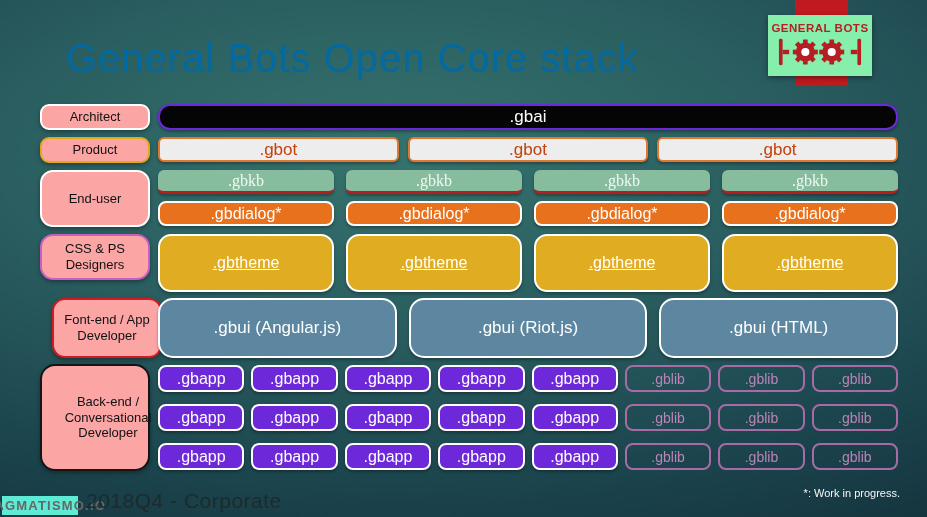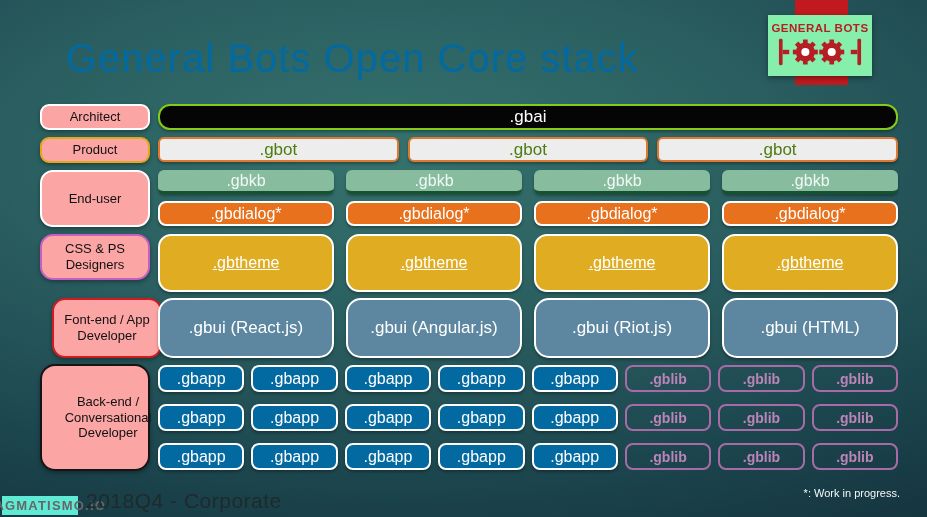--- a/index.html
+++ b/index.html
@@ -33,34 +33,34 @@
   #lbl-enduser{top:66px;height:57px;border-radius:13px;}
   #lbl-designers{top:130px;height:46px;border-color:#c55fc2;border-radius:13px;}
   #lbl-frontend{top:194px;height:60px;border-color:#d01c20;border-radius:13px;margin-left:12px;}
   #lbl-backend{top:260px;height:107px;border-color:#151515;border-radius:15px;padding-left:32px;}
   .band{position:absolute;left:118px;width:740px;display:flex;}
   .box{
     flex:1;display:flex;align-items:center;justify-content:center;color:#fff;
     box-sizing:border-box;white-space:nowrap;box-shadow:0 2px 3px rgba(0,0,0,.3);
   }
   #row-gbai{top:0;height:26px;}
-  #row-gbai .box{background:#050505;border:2px solid #84cc16;border-radius:12px;font-size:17px;}
+  #row-gbai .box{background:#050505;border:2px solid #6d28d9;border-radius:12px;font-size:17px;}
   #row-gbot{top:33px;height:25px;gap:9px;}
-  #row-gbot .box{background:#ededed;border:2px solid #e0782f;border-radius:6px;color:#4d7c0f;font-size:17px;}
+  #row-gbot .box{background:#ededed;border:2px solid #e0782f;border-radius:6px;color:#c2410c;font-size:17px;}
   #row-gbkb{top:66px;height:24px;gap:12px;}
-  #row-gbkb .box{background:#87bc9e;border-radius:6px;border-bottom:3px solid #14532d;font-size:16px;color:#f2f9f5;}
+  #row-gbkb .box{background:#87bc9e;border-radius:6px;border-bottom:3px solid #b91c1c;font-size:16px;color:#f2f9f5;font-family:Liberation Serif, serif;}
   #row-gbdialog{top:97px;height:25px;gap:12px;}
   #row-gbdialog .box{background:#e8711d;border:2px solid #fff;border-radius:8px;font-size:16px;}
   #row-gbtheme{top:130px;height:58px;gap:12px;}
   #row-gbtheme .box{background:#e0ad22;border:2px solid #fff;border-radius:13px;font-size:16px;text-decoration:underline;}
   #row-gbui{top:194px;height:60px;gap:12px;}
   #row-gbui .box{background:#5d87a1;border:2px solid #fff;border-radius:15px;font-size:17px;}
   .app-band{gap:7px;height:27px;}
-  .app-band .gbapp{background:#0369a1;border:2px solid #fff;border-radius:8px;font-size:16px;}
-  .app-band .gblib{background:transparent;border:2px solid #a96ba6;border-radius:8px;color:#bd84b8;font-size:14px;box-shadow:none;font-weight:bold;}
+  .app-band .gbapp{background:#6d28d9;border:2px solid #fff;border-radius:8px;font-size:16px;}
+  .app-band .gblib{background:transparent;border:2px solid #a96ba6;border-radius:8px;color:#bd84b8;font-size:14px;box-shadow:none;}
   #row-apps1{top:261px;} #row-apps2{top:300px;} #row-apps3{top:339px;}
   
   .footer-badge{
     position:absolute;left:2px;top:496px;width:76px;height:19px;background:#5eead4;
     display:flex;align-items:center;justify-content:center;
     font-size:13px;letter-spacing:1.2px;color:#666;font-weight:bold;
   }
   .footer-caption{position:absolute;left:86px;top:489px;font-size:21px;color:#1e2a2b;letter-spacing:.5px;}
   .footnote{position:absolute;right:27px;top:487px;font-size:11px;color:#f4f8f8;}
 </style>
@@ -131,21 +131,20 @@
   </div>
 
   <div class="band" id="row-gbtheme">
     <div class="box">.gbtheme</div>
     <div class="box">.gbtheme</div>
     <div class="box">.gbtheme</div>
     <div class="box">.gbtheme</div>
   </div>
 
   <div class="band" id="row-gbui">
-    <div class="box">.gbui (React.js)</div>
     <div class="box">.gbui (Angular.js)</div>
     <div class="box">.gbui (Riot.js)</div>
     <div class="box">.gbui (HTML)</div>
   </div>
 
   <div class="band app-band" id="row-apps1">
     <div class="box gbapp">.gbapp</div>
     <div class="box gbapp">.gbapp</div>
     <div class="box gbapp">.gbapp</div>
     <div class="box gbapp">.gbapp</div>

